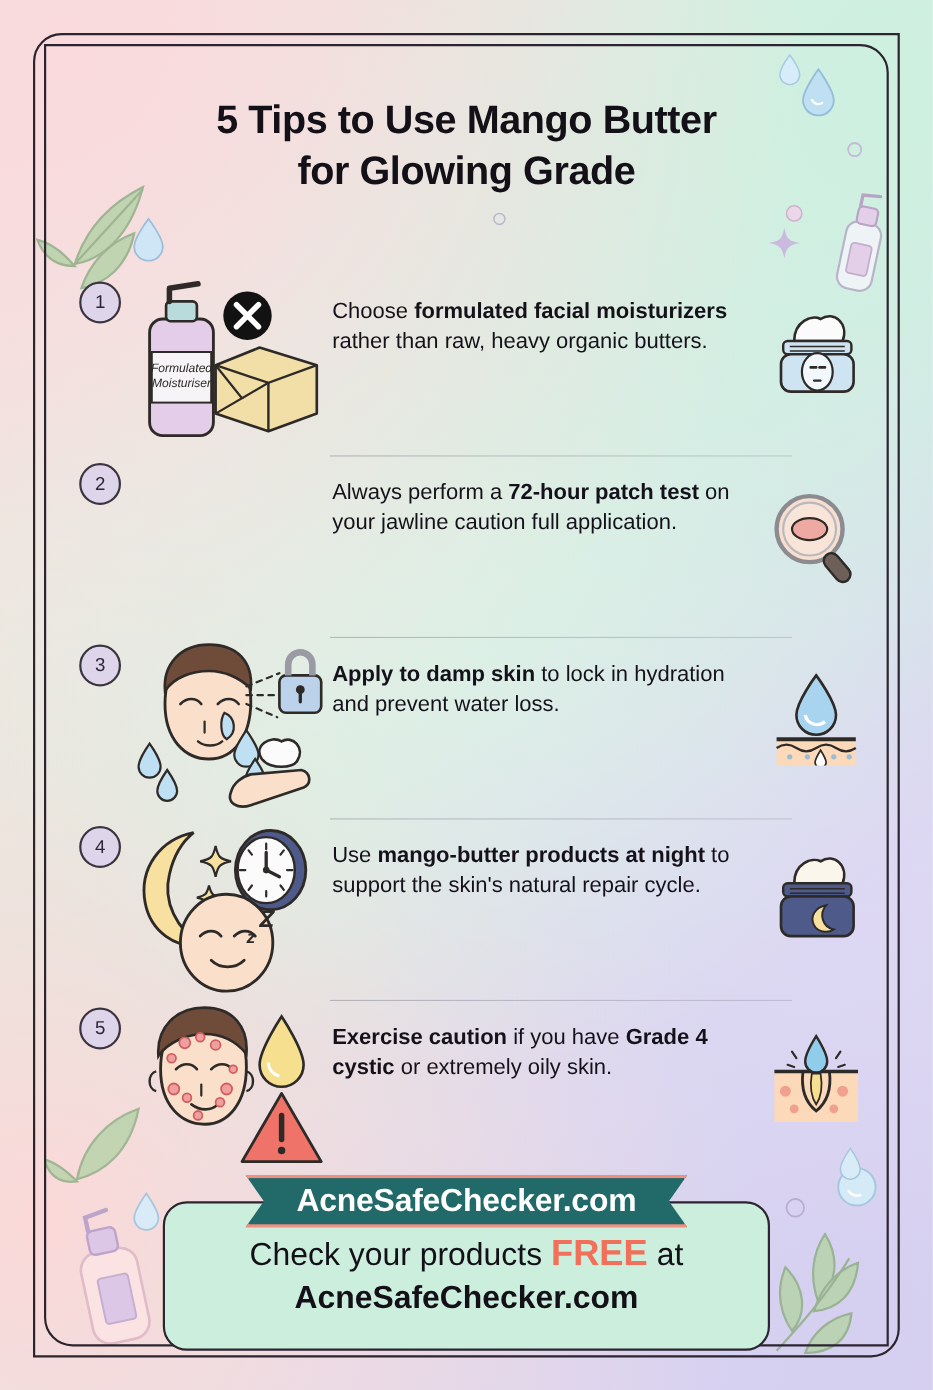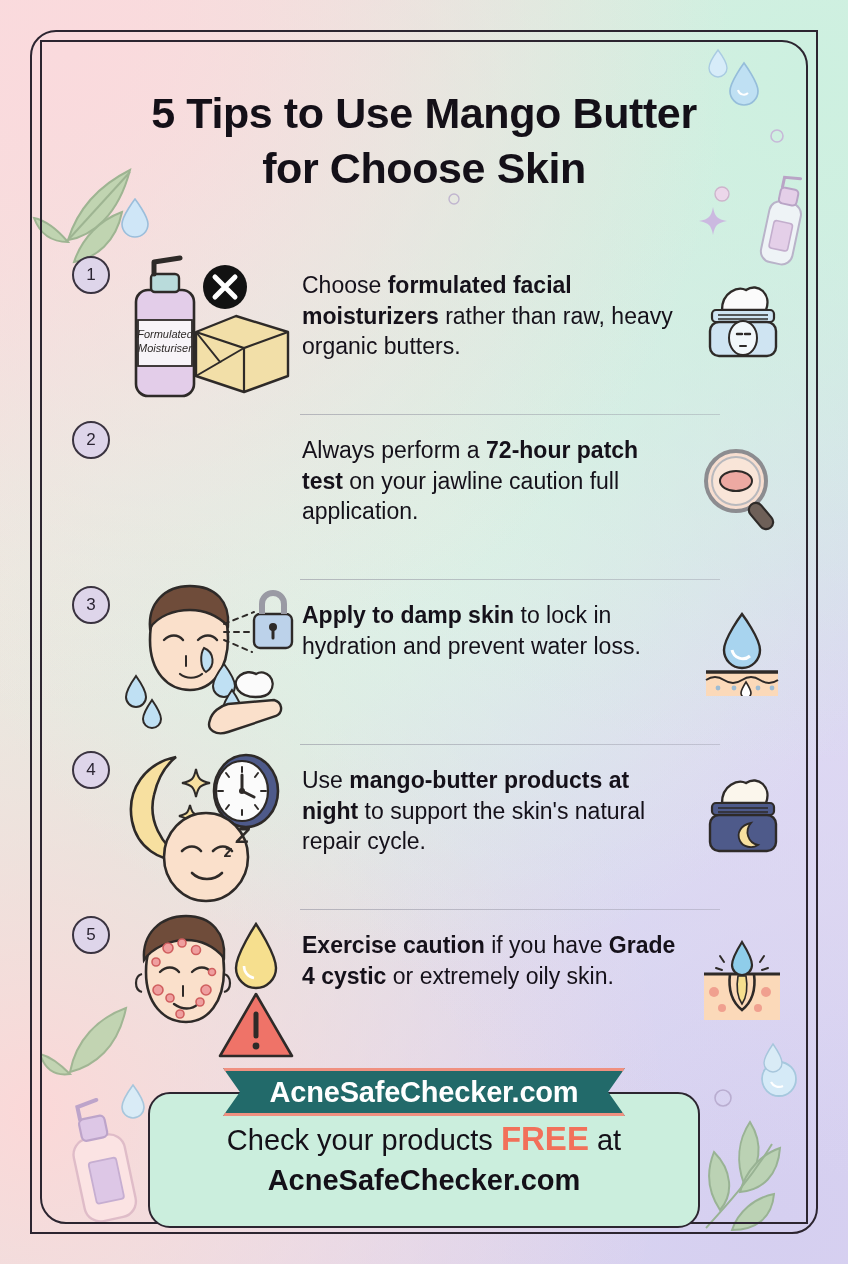--- a/index.html
+++ b/index.html
@@ -29,37 +29,37 @@
     position:absolute;left:40px;top:40px;right:40px;bottom:40px;
     border:2px solid #2c2530;pointer-events:none;
     border-top-right-radius:26px;border-bottom-left-radius:26px;
   }
   .deco{position:absolute;pointer-events:none;}
 
   
   .title{
     position:absolute;left:60px;right:60px;top:86px;
     text-align:center;color:#141018;
-    font-size:43px;line-height:1.28;font-weight:700;
+    font-size:36px;line-height:1.28;font-weight:700;
     letter-spacing:-0.4px;
   }
 
   
   .tips{position:absolute;left:72px;right:60px;top:250px;}
   .tip{position:relative;height:165px;}
   .tip .num{
     position:absolute;left:0;top:6px;width:34px;height:34px;border-radius:50%;
     background:#ded5ea;border:2px solid #3a3340;
     display:flex;align-items:center;justify-content:center;
     font-size:17px;color:#2b2533;font-weight:400;
   }
   .tip .art{position:absolute;left:48px;top:0;width:180px;height:160px;font-style:italic;}
   .tip .txt{
     position:absolute;left:230px;right:112px;top:20px;
-    font-size:23px;line-height:1.33;color:#15111a;font-weight:400;
+    font-size:20px;line-height:1.33;color:#15111a;font-weight:400;
   }
   .tip .txt b{font-weight:700;}
   .tip .side{position:absolute;right:0;top:30px;width:92px;height:86px;}
   .divider{
     position:absolute;left:228px;right:68px;bottom:0;height:1px;
     background:linear-gradient(90deg,rgba(140,140,155,.55),rgba(140,140,155,.35));
   }
 
   
   .footer-card{
@@ -169,21 +169,21 @@
   </svg>
   <svg class="deco" style="left:447px;top:192px;" width="14" height="14" viewBox="0 0 14 14">
     <circle cx="7" cy="7" r="5" fill="none" stroke="#c0b5cf" stroke-width="1.4"></circle>
   </svg>
 
   <div class="frame-outer"></div>
   <div class="frame-inner"></div>
 
   <div class="title">
     <div>5 Tips to Use Mango Butter</div>
-    <div>for Choose Skin</div>
+    <div>for Glowing Grade</div>
   </div>
 
   <div class="tips">
 
     <div class="tip">
       <div class="num">1</div>
       <div class="art">
         <svg width="180" height="160" viewBox="0 0 180 160">
 
           <g>

